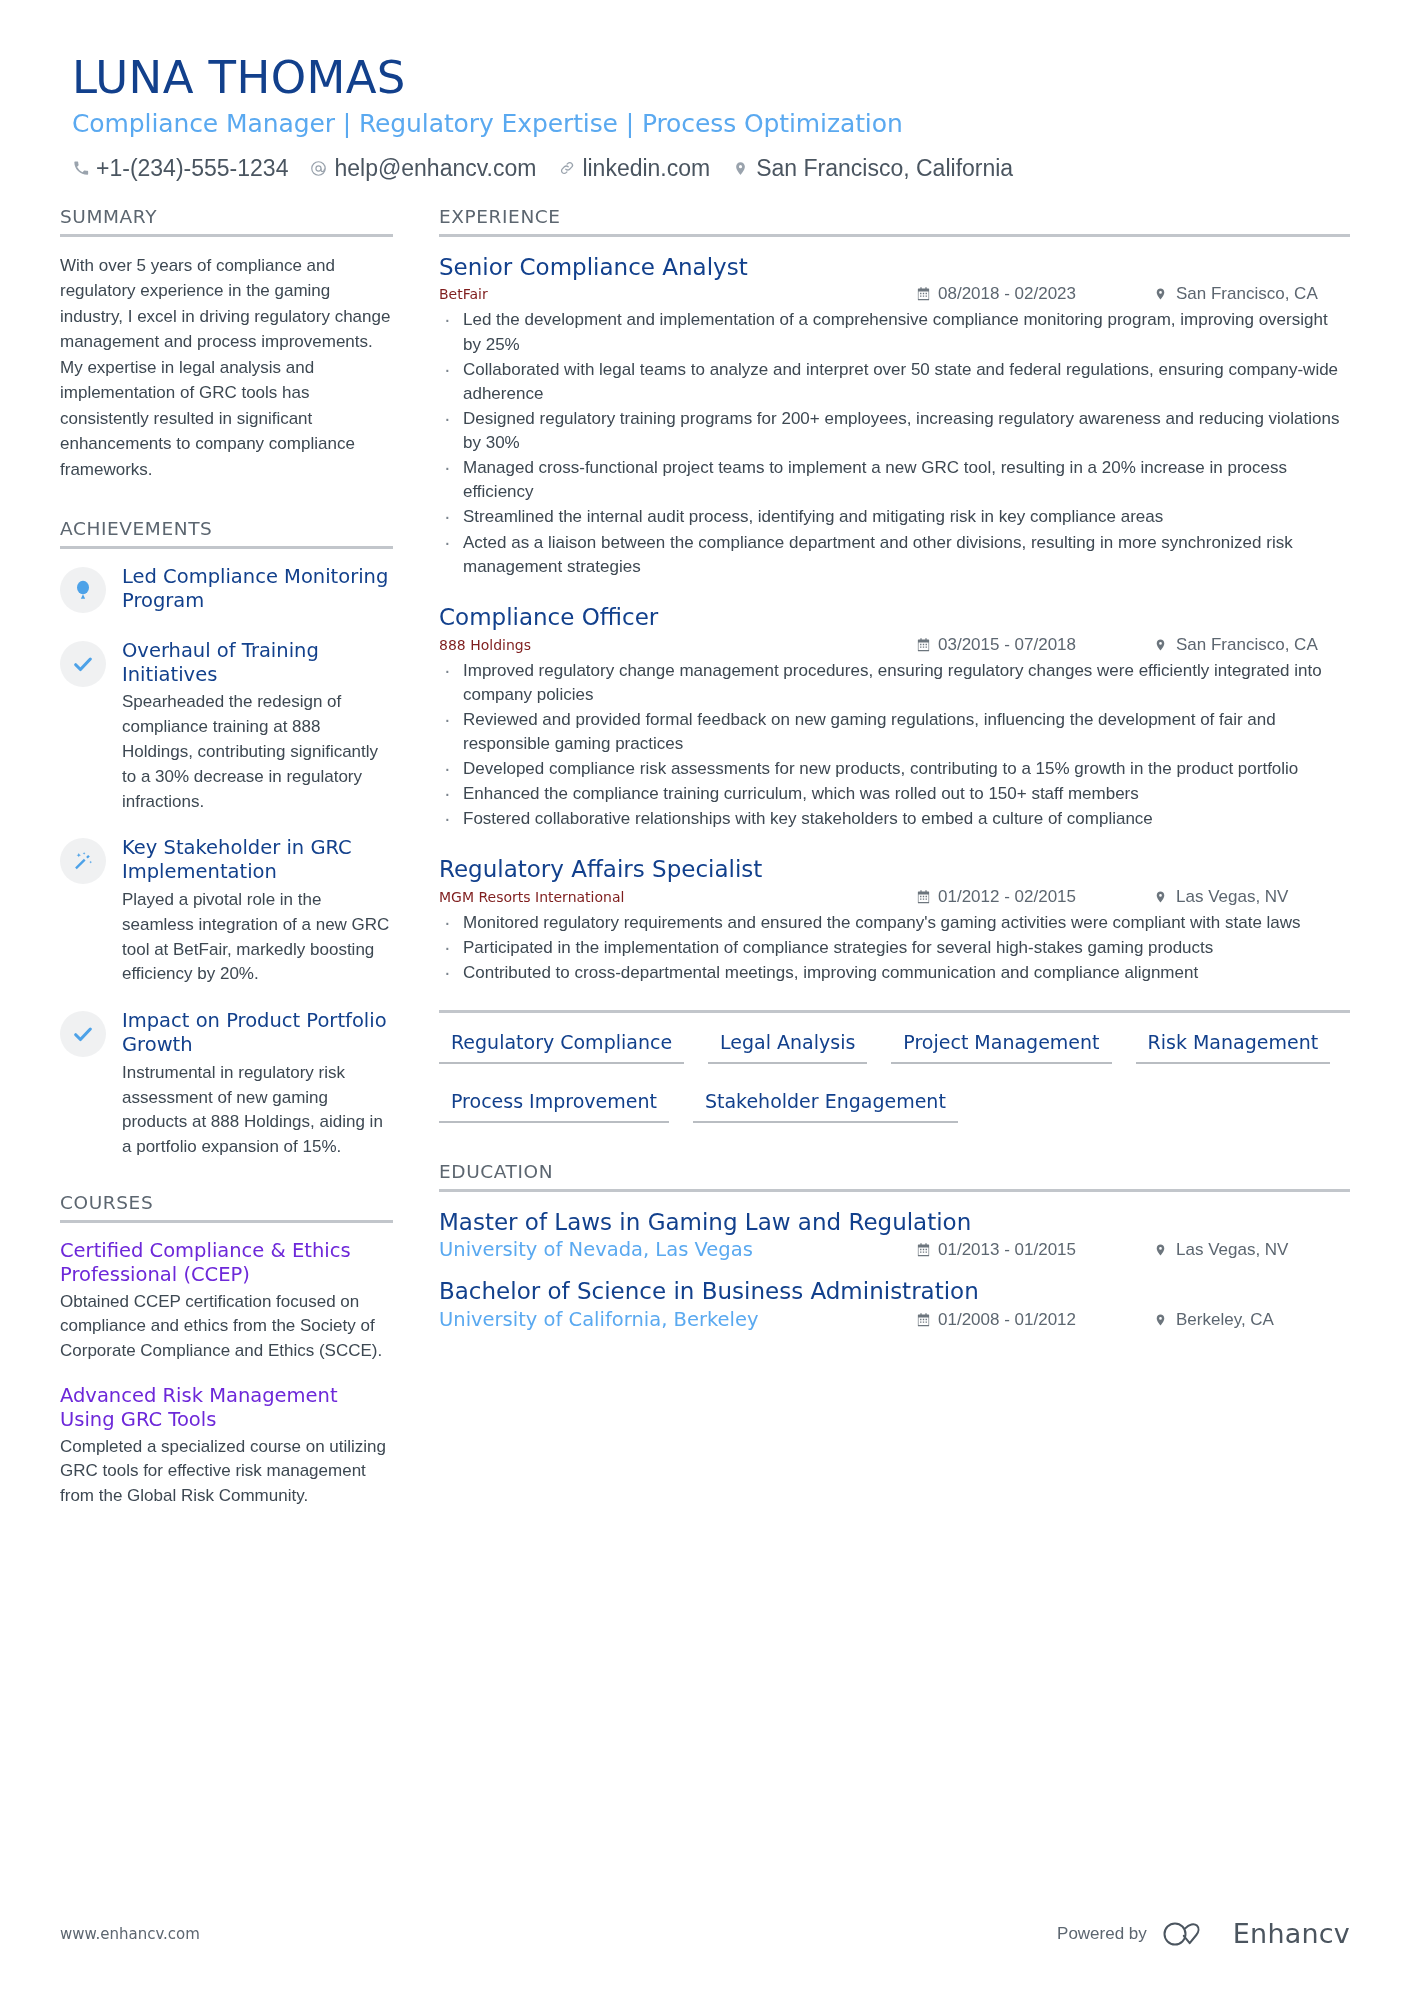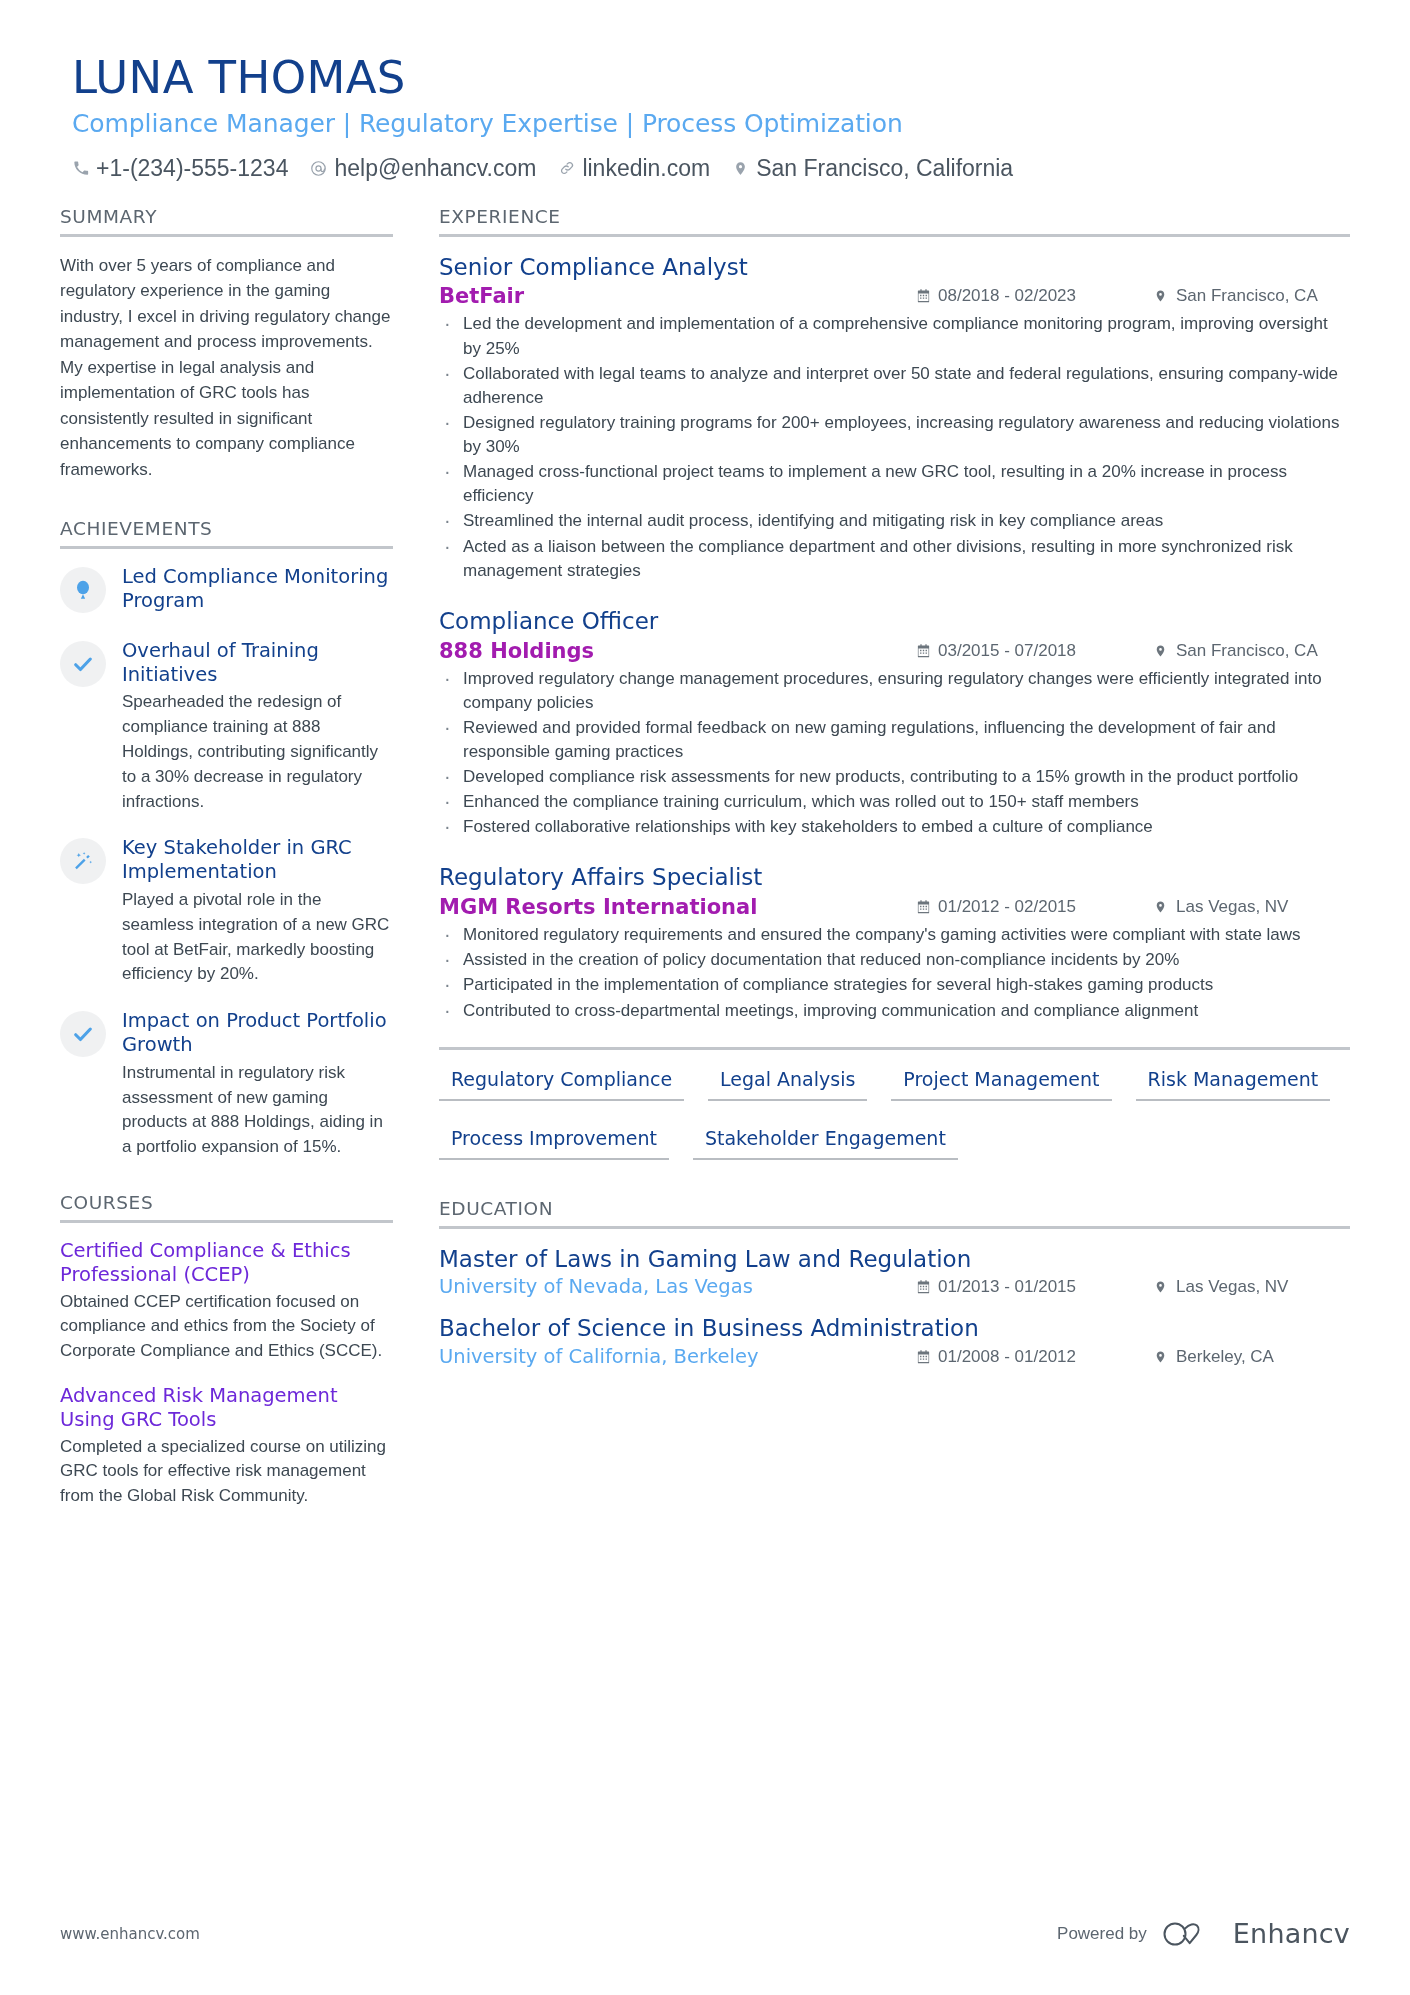--- a/index.html
+++ b/index.html
@@ -156,24 +156,23 @@
     line-height: 1.25;
     margin-bottom: 3px;
   }
   .job-meta {
     display: flex;
     align-items: center;
     margin-bottom: 4px;
   }
   .job-company {
     font-family: "DejaVu Sans", sans-serif;
-    font-size: 21px;
-    color: #a21caf;
+    font-size: 14px;
+    color: #7f1d1d;
     flex: 1 1 auto;
-    font-weight: bold;
   }
   .meta-chip {
     display: flex;
     align-items: center;
     gap: 7px;
     font-size: 17px;
     color: #5c6670;
     white-space: nowrap;
   }
   .meta-date { width: 238px; flex: 0 0 238px; }
@@ -506,21 +505,20 @@
                 <span class="micon">
                   <svg width="13" height="16" viewBox="0 0 24 24" fill="currentColor">
                     <path d="M12 2C8.1 2 5 5.1 5 9c0 5.2 7 13 7 13s7-7.8 7-13c0-3.9-3.1-7-7-7zm0 9.5A2.5 2.5 0 1 1 12 6.5a2.5 2.5 0 0 1 0 5z"></path>
                   </svg>
                 </span>
                 <span>Las Vegas, NV</span>
               </div>
             </div>
             <ul class="bullets">
               <li>Monitored regulatory requirements and ensured the company's gaming activities were compliant with state laws</li>
-              <li>Assisted in the creation of policy documentation that reduced non-compliance incidents by 20%</li>
               <li>Participated in the implementation of compliance strategies for several high-stakes gaming products</li>
               <li>Contributed to cross-departmental meetings, improving communication and compliance alignment</li>
             </ul>
           </div>
 
         </div>
       </div>
 
       <div class="sec" style="margin-top:6px;">
         <div class="sec-rule"></div>

